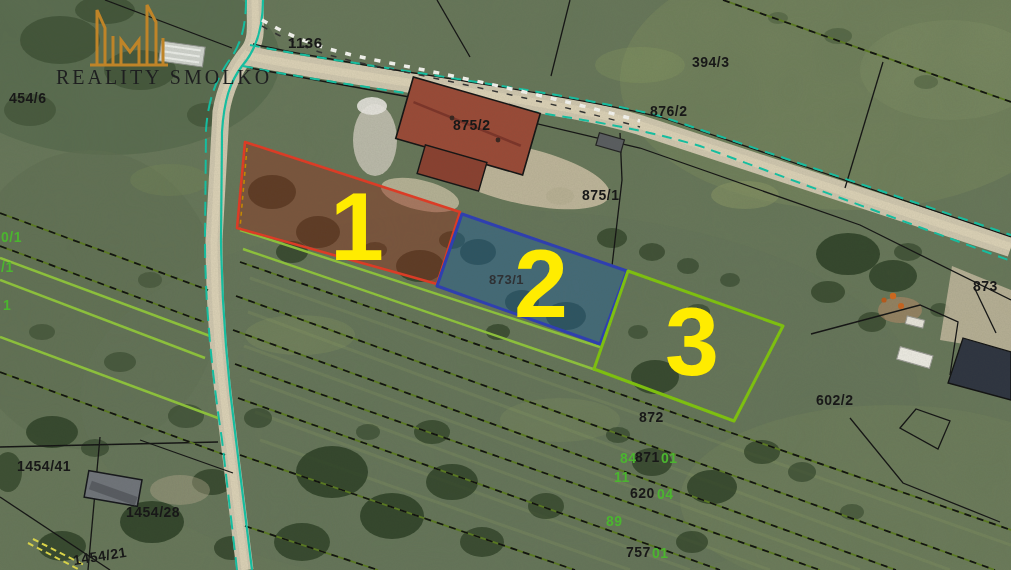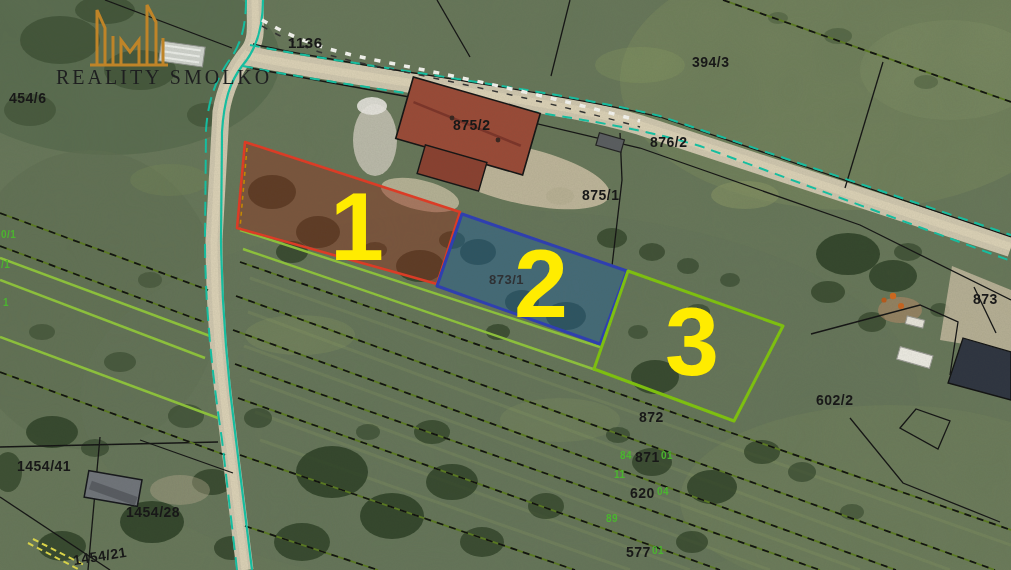--- a/index.html
+++ b/index.html
@@ -8,21 +8,21 @@
     font-family:"Liberation Sans","DejaVu Sans",sans-serif;
     background:#68775a;
   }
   #stage svg{position:absolute;left:0;top:0;display:block;}
   .lbl{
     position:absolute;font-size:14px;font-weight:700;color:#181818;
     white-space:nowrap;letter-spacing:.5px;line-height:1;
   }
   .lbl.big{font-size:15px;margin-top:32px;}
   .lbl.dim{color:#2f3134;font-weight:700;font-size:13px;}
-  .lbl.green{color:#4bb52f;font-size:10px;font-weight:700;}
+  .lbl.green{color:#4bb52f;font-size:14px;font-weight:700;}
   .lbl.rot{transform:rotate(-9deg);}
   .plot-num{
     position:absolute;color:#ffec00;font-size:97px;font-weight:700;
     line-height:1;transform:translate(-50%,-50%);
     font-family:"Liberation Sans","DejaVu Sans",sans-serif;
   }
   .logo{position:absolute;left:0;top:0;width:240px;height:96px;margin-left:48px;}
   .logo-text{
     position:absolute;left:8px;top:66px;
     font-family:"Liberation Serif","DejaVu Serif",serif;
@@ -265,30 +265,30 @@
   </g>
 </svg>
 
 <div class="logo">
   <div class="logo-text">REALITY SMOLKO</div>
 </div>
 
 <div class="lbl big" style="left:288px;top:3px">1136</div>
 <div class="lbl" style="left:9px;top:91px">454/6</div>
 <div class="lbl" style="left:692px;top:55px">394/3</div>
-<div class="lbl" style="left:650px;top:135px">876/2</div>
+<div class="lbl" style="left:650px;top:104px">876/2</div>
 <div class="lbl" style="left:453px;top:118px">875/2</div>
 <div class="lbl" style="left:582px;top:188px">875/1</div>
 <div class="lbl dim" style="left:489px;top:273px">873/1</div>
 <div class="lbl" style="left:816px;top:393px">602/2</div>
-<div class="lbl" style="left:973px;top:292px">873</div>
+<div class="lbl" style="left:973px;top:279px">873</div>
 <div class="lbl" style="left:639px;top:410px">872</div>
 <div class="lbl" style="left:635px;top:450px">871</div>
 <div class="lbl" style="left:630px;top:486px">620</div>
-<div class="lbl" style="left:626px;top:545px">577</div>
+<div class="lbl" style="left:626px;top:545px">757</div>
 <div class="lbl" style="left:17px;top:459px">1454/41</div>
 <div class="lbl" style="left:126px;top:505px">1454/28</div>
 <div class="lbl rot" style="left:73px;top:549px">1454/21</div>
 
 <div class="lbl green" style="left:1px;top:230px">0/1</div>
 <div class="lbl green" style="left:1px;top:260px">/1</div>
 <div class="lbl green" style="left:3px;top:298px">1</div>
 <div class="lbl green" style="left:620px;top:451px">84</div>
 <div class="lbl green" style="left:661px;top:451px">01</div>
 <div class="lbl green" style="left:614px;top:470px">11</div>

